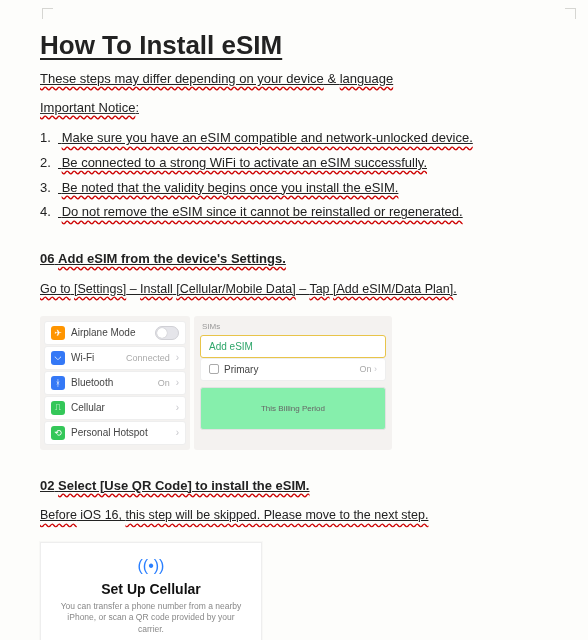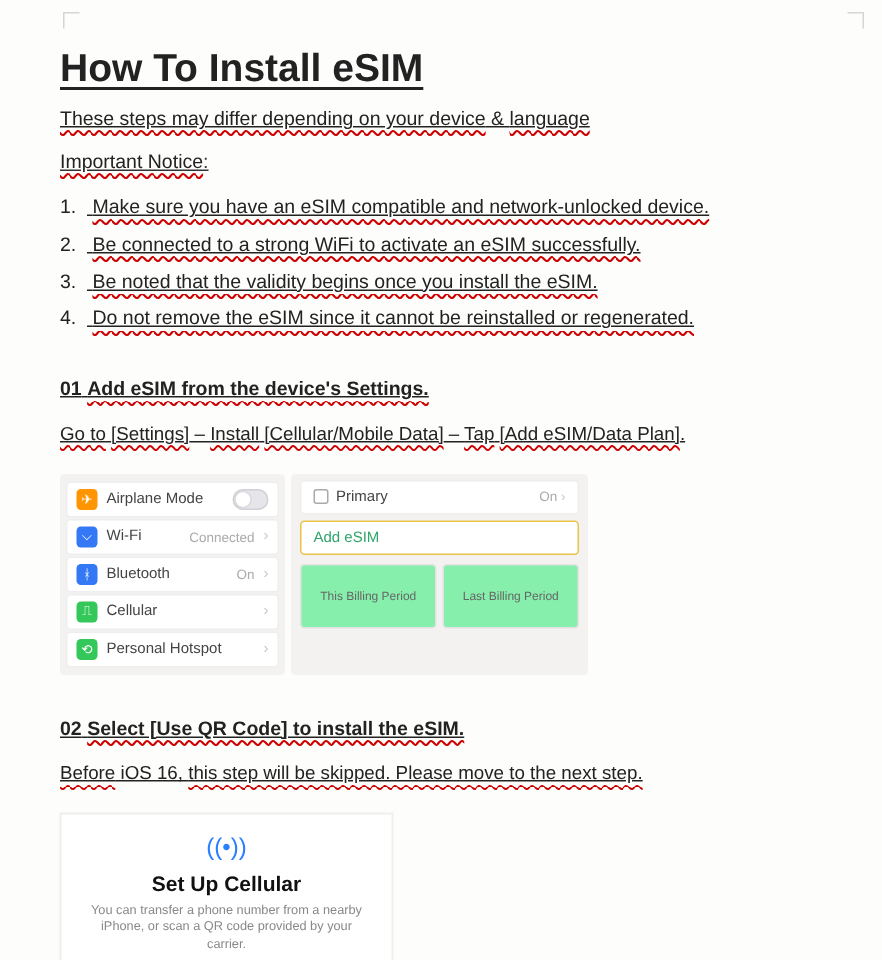--- a/index.html
+++ b/index.html
@@ -143,21 +143,21 @@
 <p class="line ol-row">
   <span class="ol-num">3.</span>
   <span class="red-wavy">Be noted that the validity begins once you install the eSIM.</span>
 </p>
 <p class="line ol-row">
   <span class="ol-num">4.</span>
   <span class="red-wavy">Do not remove the eSIM since it cannot be reinstalled or regenerated.</span>
 </p>
 
 <p class="line sec-heading">
-  <span class="sec-num">01</span>
+  <span class="sec-num">06</span>
   <span class="sec-title red-wavy">Add eSIM from the device's Settings.</span>
 </p>
 <p class="line sub">
   <span class="red-wavy">Go to</span>
   <span class="red-wavy">[Settings]</span><span> – </span><span class="red-wavy">Install</span>
   <span class="red-wavy">[Cellular/Mobile Data]</span><span> – </span><span class="red-wavy">Tap</span>
   <span class="red-wavy">[Add eSIM/Data Plan]</span><span>.</span>
 </p>
 
 <div class="shot1">
@@ -185,36 +185,36 @@
       <span class="chev">›</span>
     </div>
     <div class="rowA">
       <span class="icon-sq green">⟲</span>
       <span class="grow">Personal Hotspot</span>
       <span class="chev">›</span>
     </div>
   </div>
 
   <div class="panelB">
+    <div class="hdr">SIMs</div>
+    <div class="rowB add">
+      <span>Add eSIM</span>
+    </div>
     <div class="rowB">
       <span style="display:flex;align-items:center">
         <span class="primary-box"></span>
         <span>Primary</span>
       </span>
       <span style="color:#aaa;font-size:9px">
         <span>On</span>
         <span class="chev">›</span>
       </span>
     </div>
-    <div class="rowB add">
-      <span>Add eSIM</span>
-    </div>
     <div class="billing">
       <div class="btn">This Billing Period</div>
-      <div class="btn">Last Billing Period</div>
     </div>
   </div>
 </div>
 
 <p class="line sec-heading" style="margin-top:24px">
   <span class="sec-num">02</span>
   <span class="sec-title red-wavy">Select [Use QR Code] to install the eSIM.</span>
 </p>
 <p class="line sub">
   <span class="red-wavy">Before</span><span> iOS 16, </span><span class="red-wavy">this step will be skipped. Please move to the next step.</span>

